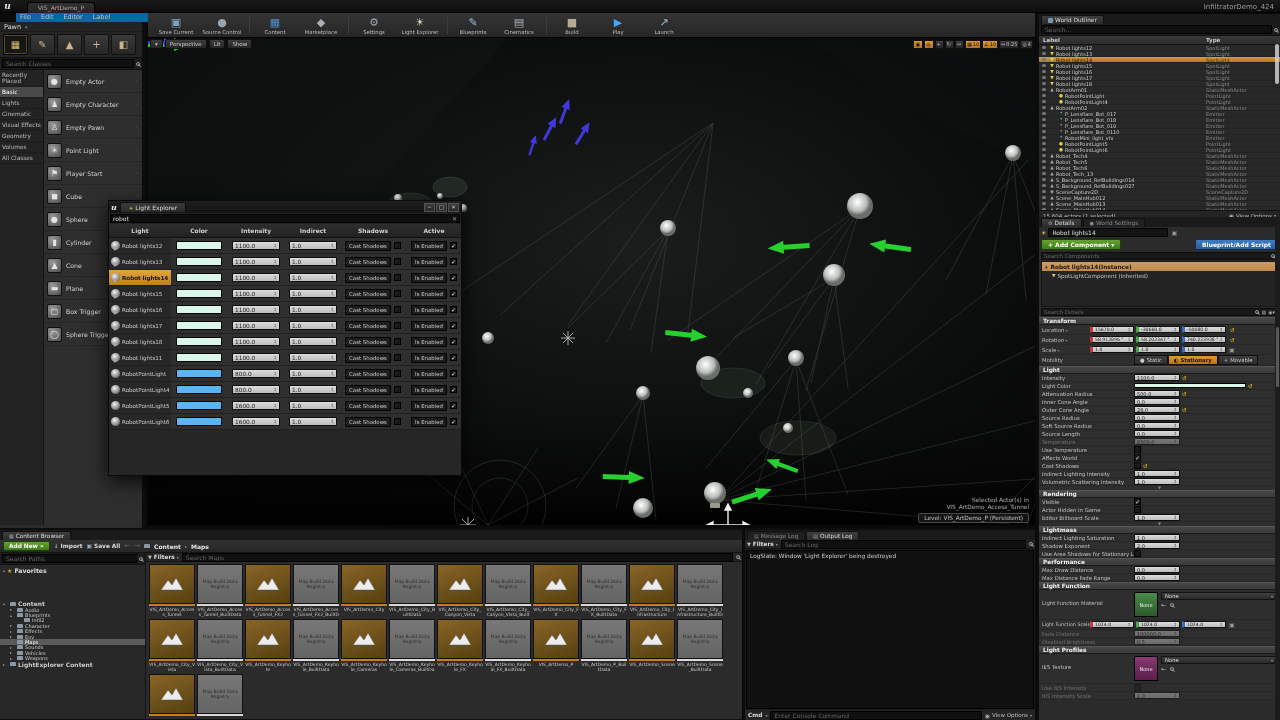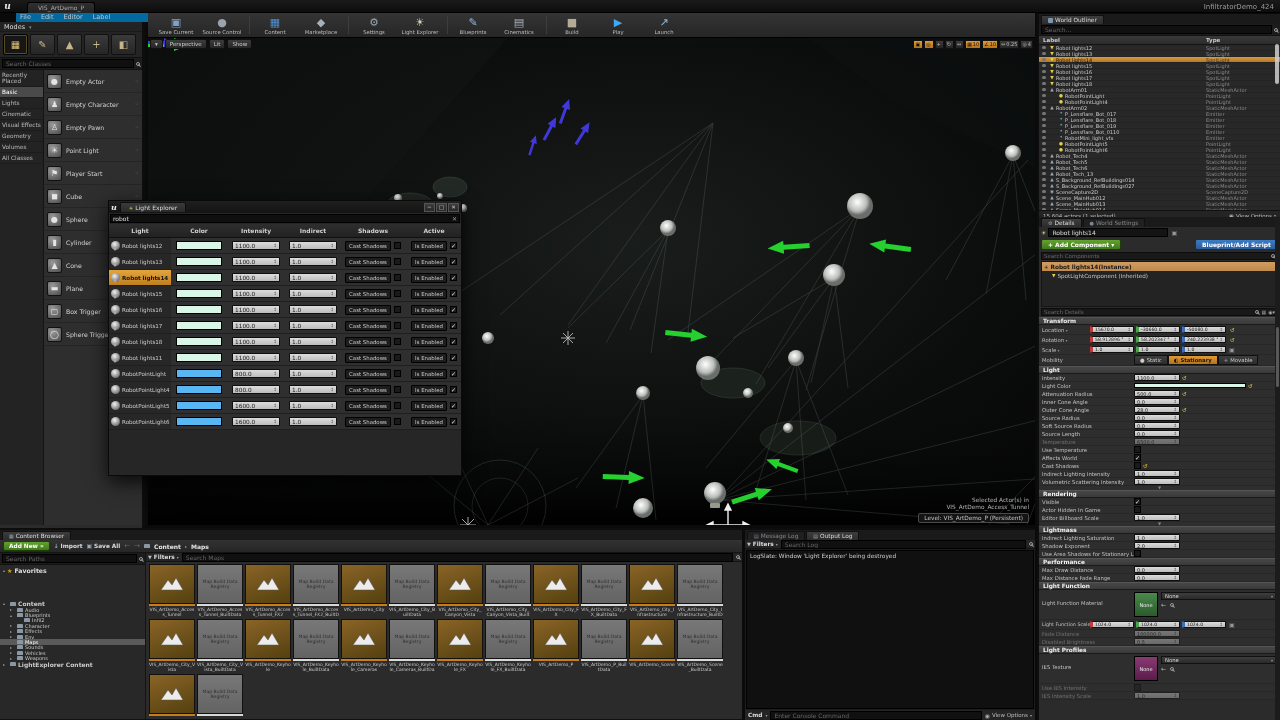--- a/index.html
+++ b/index.html
@@ -198,21 +198,21 @@
   <div class="p" id="menubar">
 
   <span>File</span>
       <span>Edit</span>
       <span>Editor</span>
       <span>Label</span>
     </div>
 
   <div class="p" id="modes">
     <div class="modehead">
-        <span>Modes</span>
+        <span>Pawn</span>
         <span class="car">▾</span>
       </div>
     <div id="modetabs">
 
     <div class="mtab" data-on="1">
           <span>▦</span>
         </div>
         <div class="mtab" data-on="0">
           <span>✎</span>
         </div>

